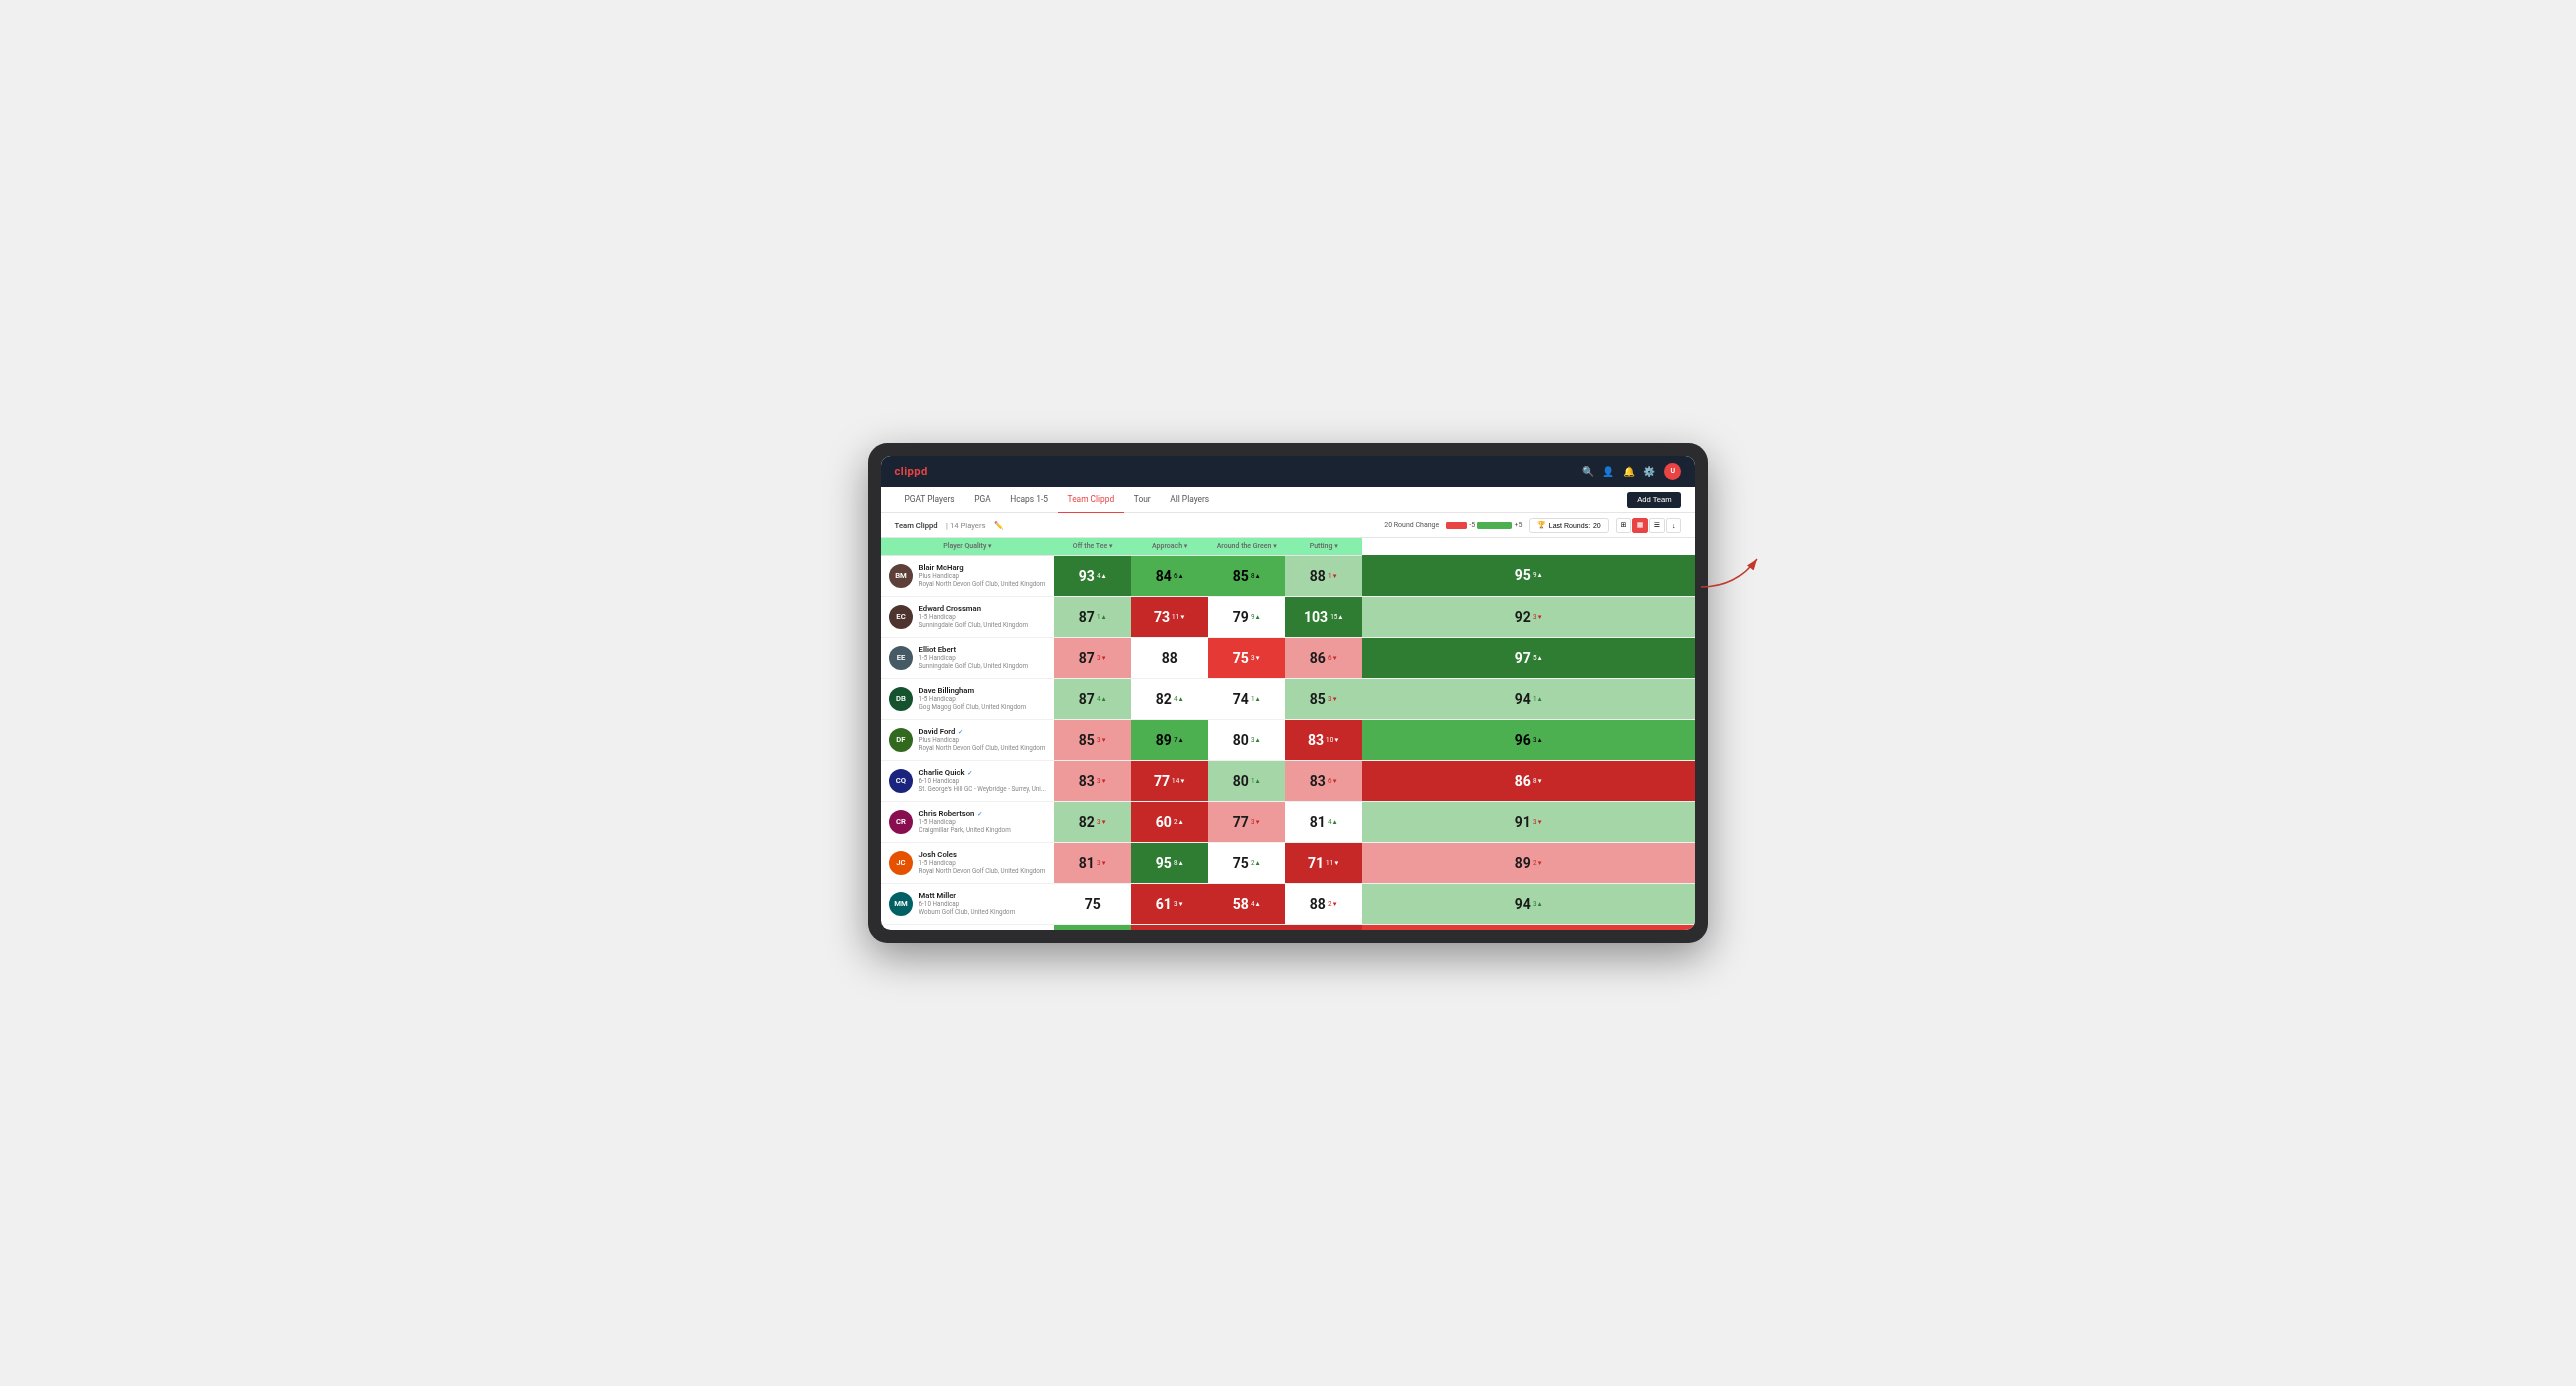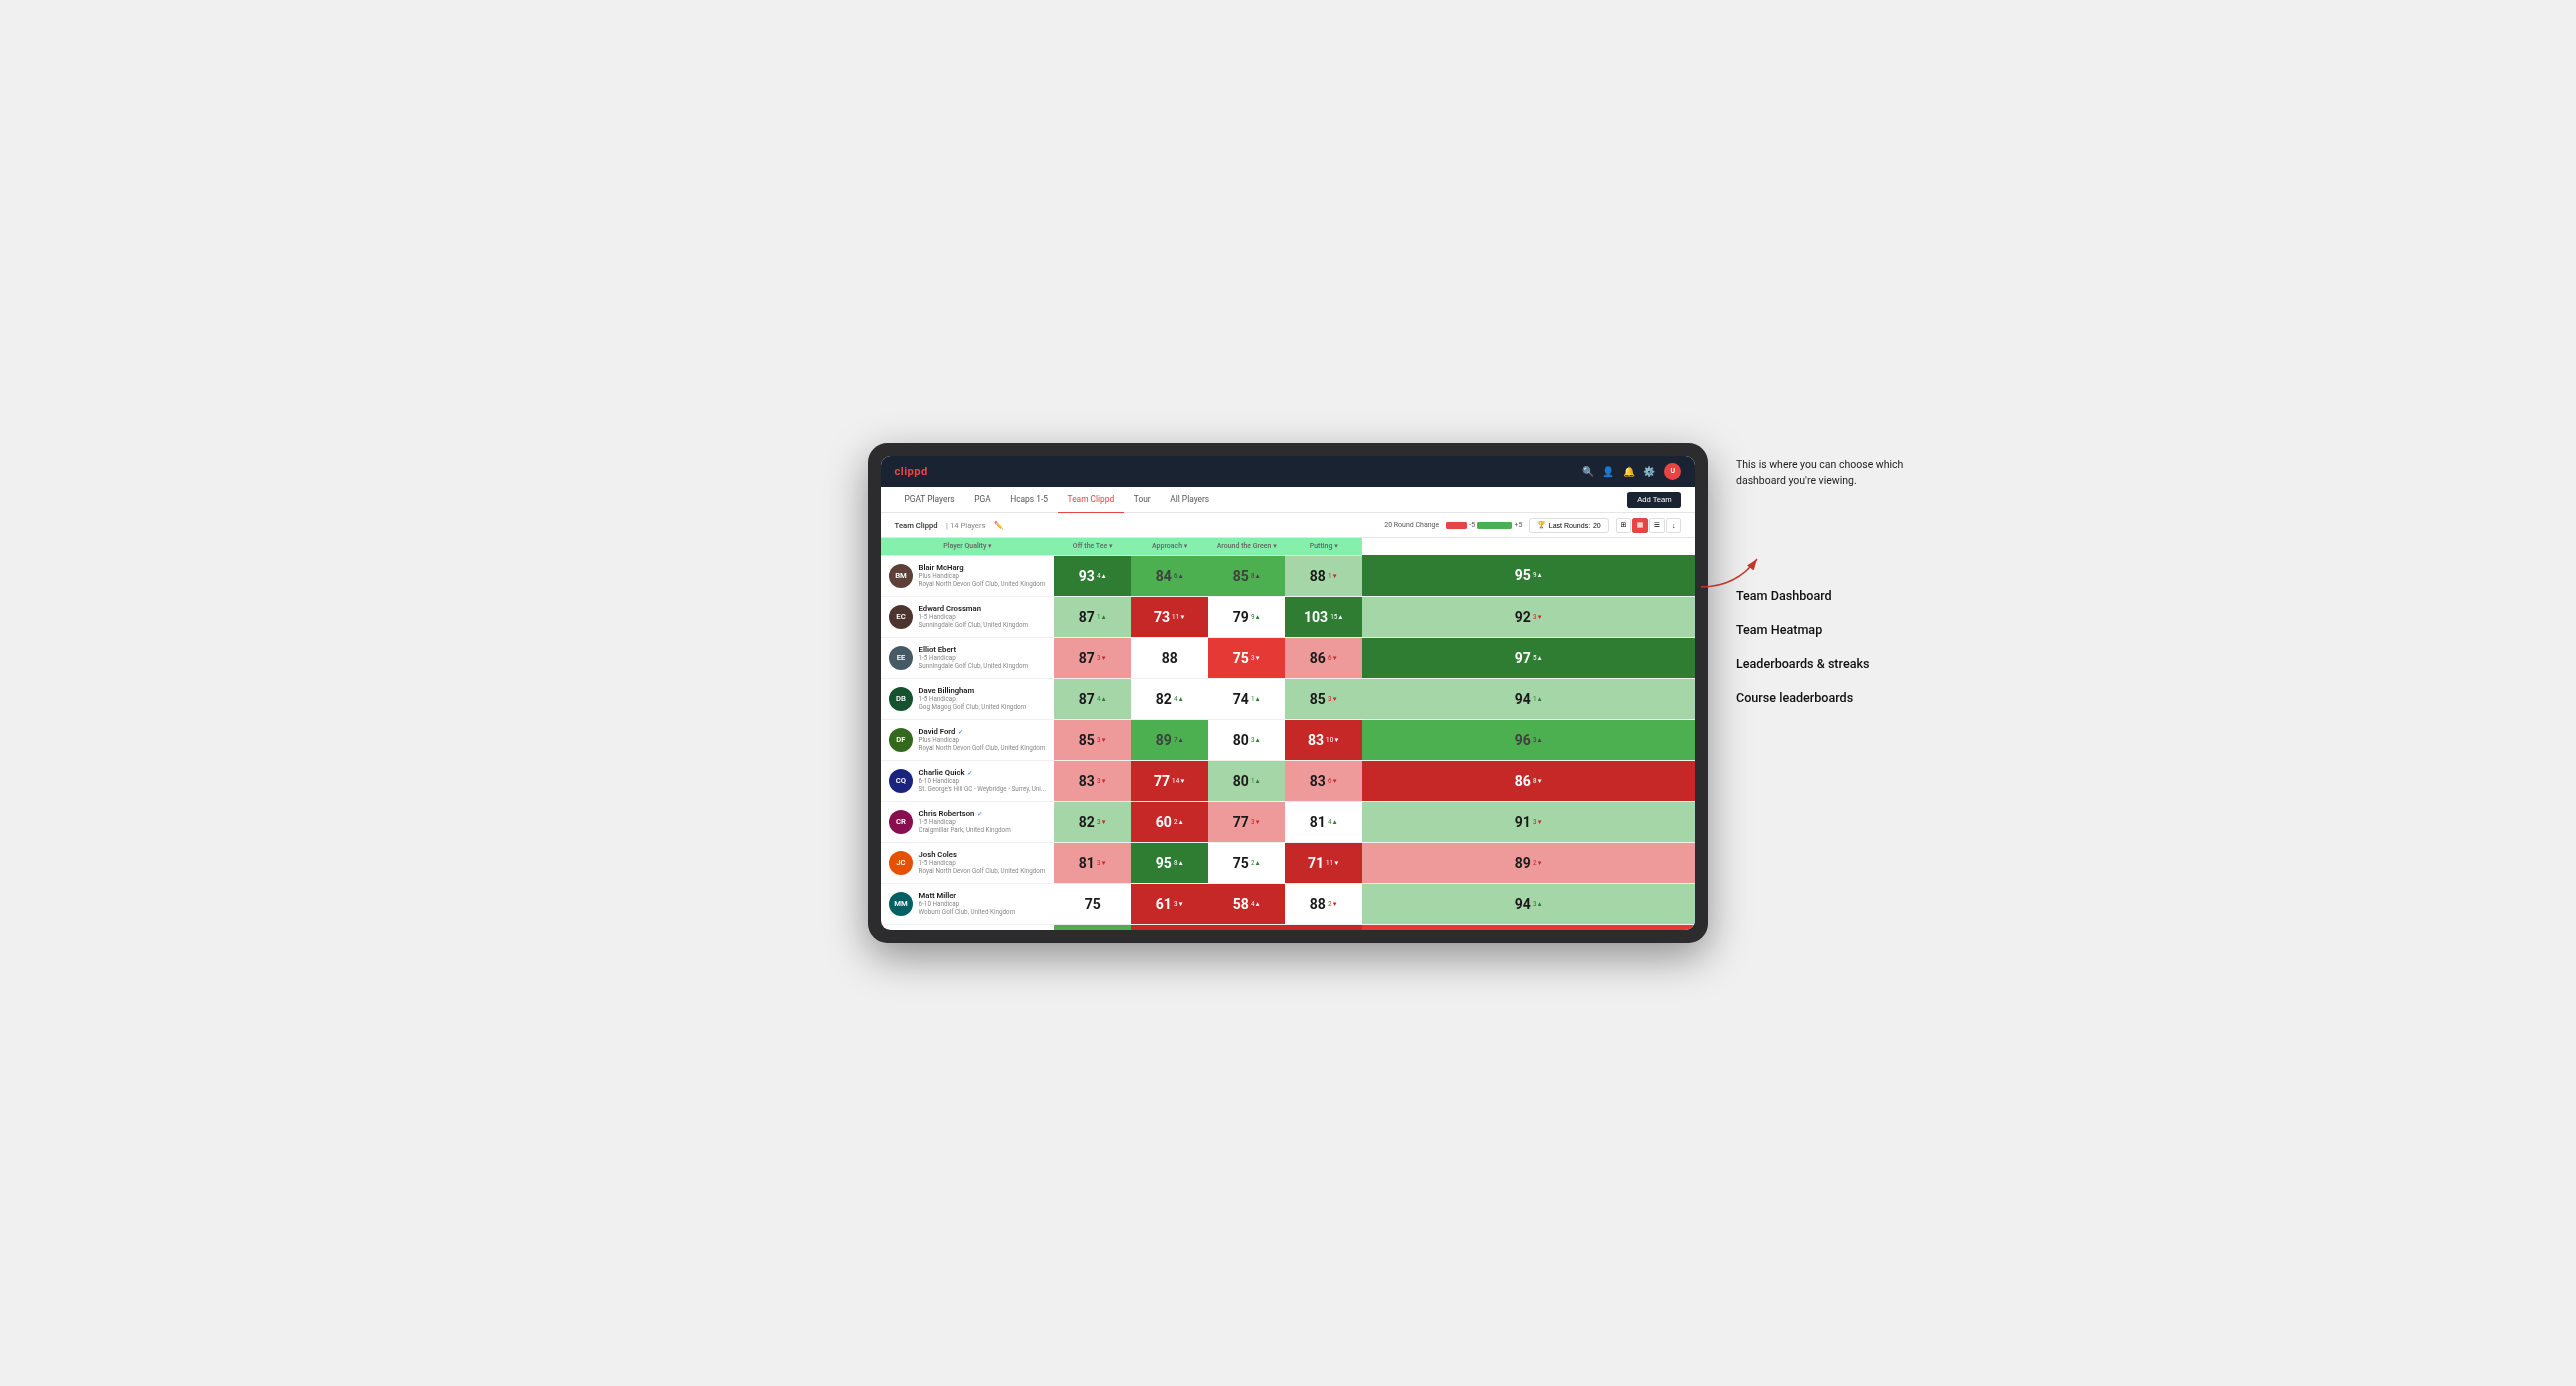--- a/index.html
+++ b/index.html
@@ -360,21 +360,21 @@
     }
 
     .metric-change.up { color: #2e7d32; }
     .metric-change.down { color: #c62828; }
 
     
     .bg-green-strong { background-color: #2e7d32; }
     .bg-green-strong .metric-number, .bg-green-strong .metric-change { color: #fff; }
 
     .bg-green-med { background-color: #4caf50; }
-    .bg-green-med .metric-number, .bg-green-med .metric-change { color: #404040; }
+    .bg-green-med .metric-number, .bg-green-med .metric-change { color: #000000; }
 
     .bg-green-light { background-color: #a5d6a7; }
     .bg-green-light .metric-number { color: #1a1a1a; }
 
     .bg-red-strong { background-color: #c62828; }
     .bg-red-strong .metric-number, .bg-red-strong .metric-change { color: #fff; }
 
     .bg-red-med { background-color: #e53935; }
     .bg-red-med .metric-number, .bg-red-med .metric-change { color: #fff; }
 
@@ -945,23 +945,14 @@
 
   <svg style="position:absolute; right:-56px; top:109px; width:70px; height:42px;" viewBox="0 0 100 60" width="70" height="42">
     <defs>
       <marker id="arrowhead" markerWidth="8" markerHeight="6" refX="8" refY="3" orient="auto">
         <polygon points="0 0, 8 3, 0 6" fill="#c0392b"></polygon>
       </marker>
     </defs>
     <path d="M 10 50 Q 60 50 90 10" stroke="#c0392b" stroke-width="2" fill="none" marker-end="url(#arrowhead)"></path>
   </svg>
 
-  <div class="annotation">
-    <p class="intro-text">This is where you can choose which dashboard you're viewing.</p>
-    <div class="menu-items">
-      <div class="menu-item">Team Dashboard</div>
-      <div class="menu-item">Team Heatmap</div>
-      <div class="menu-item">Leaderboards &amp; streaks</div>
-      <div class="menu-item">Course leaderboards</div>
-    </div>
-  </div>
 </div>
 
 
 </body></html>

